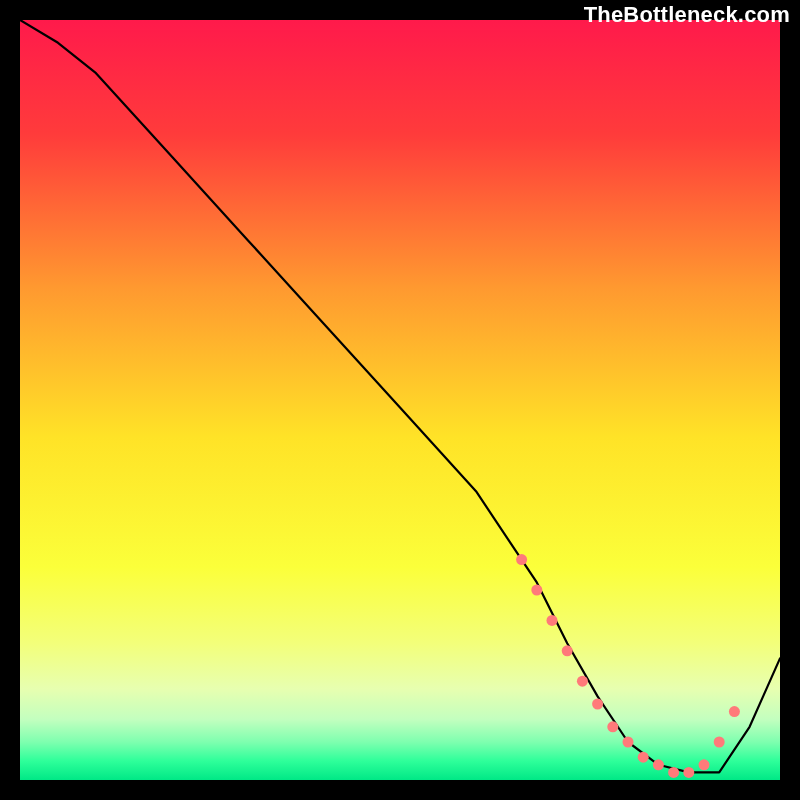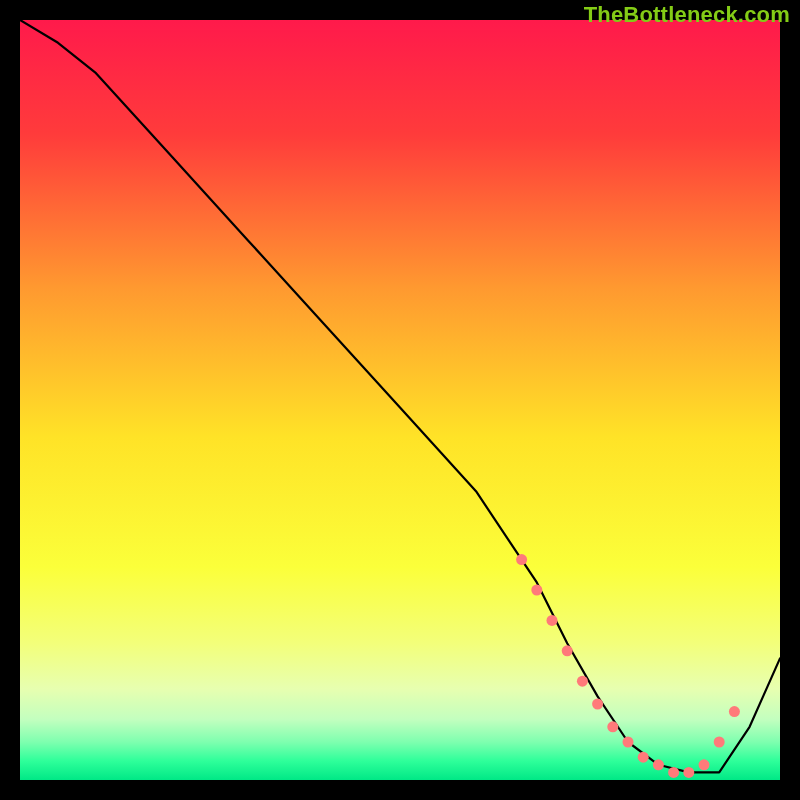--- a/index.html
+++ b/index.html
@@ -18,21 +18,21 @@
     height: 760px;
     background: #000;
   }
   .watermark {
     position: absolute;
     top: 2px;
     right: 10px;
     font-family: Arial, Helvetica, sans-serif;
     font-size: 22px;
     font-weight: 600;
-    color: #84cc16;
+    color: #ffffff;
     letter-spacing: 0.2px;
   }
   svg {
     position: absolute;
     left: 20px;
     top: 20px;
     width: 760px;
     height: 760px;
   }
 </style>

